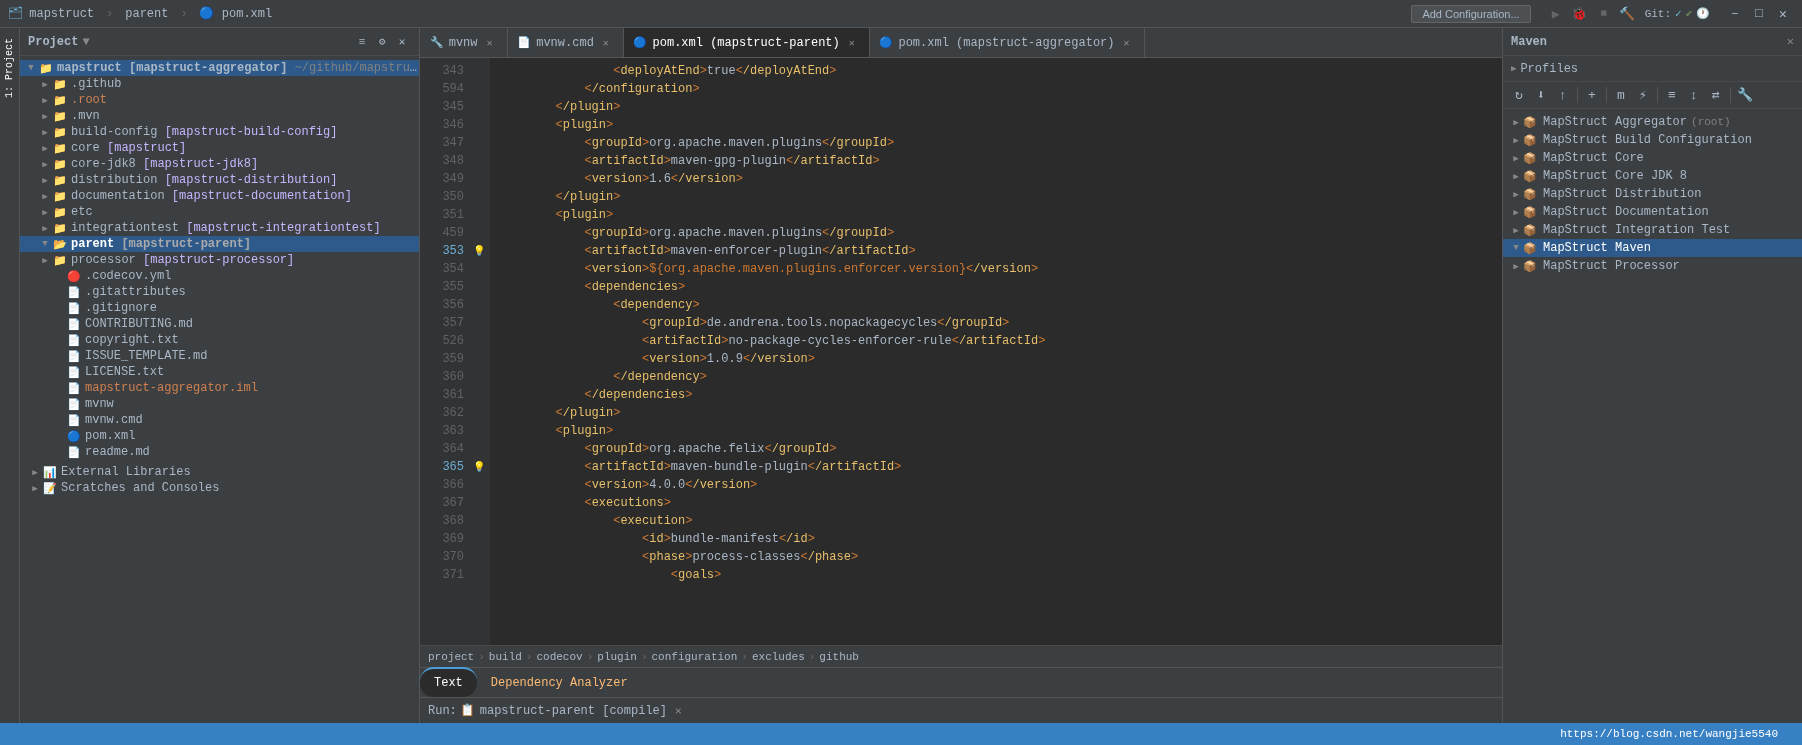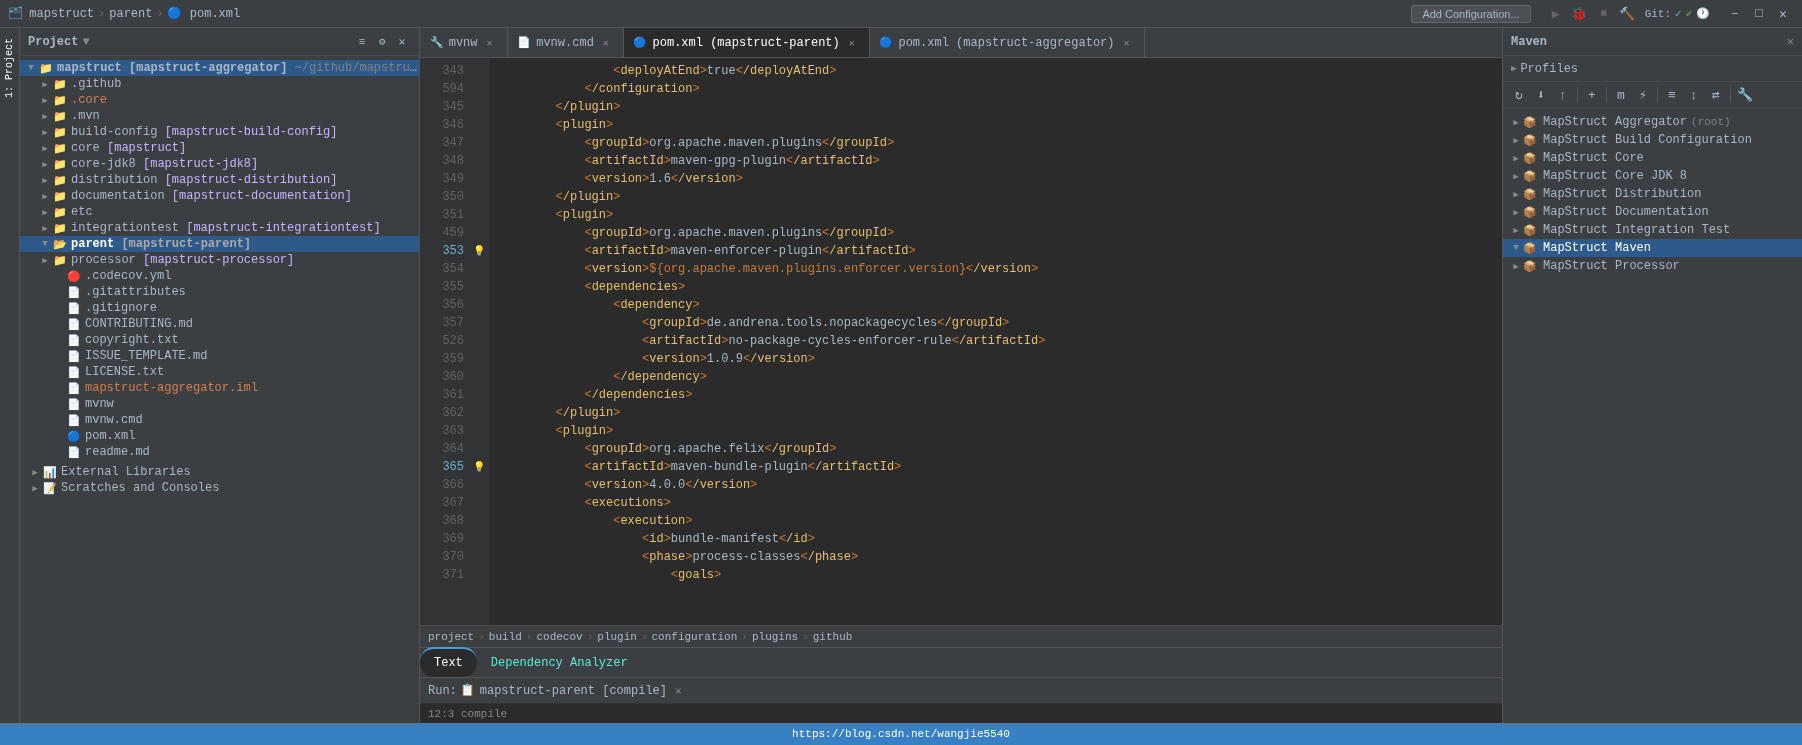--- a/index.html
+++ b/index.html
@@ -1,20 +1,20 @@
 <!DOCTYPE html>
 <html><head>
   <meta charset="utf-8">
   <style>
     * { margin: 0; padding: 0; box-sizing: border-box; }
     body { background: #2b2b2b; color: #a9b7c6; font-family: 'Consolas', 'Courier New', monospace; font-size: 12px; overflow: hidden; width: 1802px; height: 745px; display: flex; flex-direction: column; }
 
     
     #title-bar { background: #3c3f41; height: 28px; display: flex; align-items: center; padding: 0 8px; border-bottom: 1px solid #555; flex-shrink: 0; }
-    #title-breadcrumb { color: #a9b7c6; font-size: 12px; display: flex; align-items: center; gap: 4px; }
+    #title-breadcrumb { color: #a9b7c6; font-size: 12px; display: flex; align-items: center; gap: 12px; }
     #title-breadcrumb span { color: #a9b7c6; }
     #title-breadcrumb .sep { color: #666; }
     .title-actions { margin-left: auto; display: flex; align-items: center; gap: 6px; }
     .title-btn { background: #4c5052; border: 1px solid #666; color: #a9b7c6; padding: 2px 10px; font-size: 11px; cursor: pointer; border-radius: 2px; }
     .git-area { display: flex; align-items: center; gap: 4px; color: #a9b7c6; font-size: 11px; }
     .toolbar-icons { display: flex; align-items: center; gap: 2px; margin-left: 8px; }
     .tb-icon { width: 22px; height: 22px; display: flex; align-items: center; justify-content: center; cursor: pointer; border-radius: 2px; color: #a9b7c6; font-size: 13px; }
     .tb-icon.disabled { color: #666; cursor: default; }
 
     
@@ -69,21 +69,21 @@
     .xml-tag { color: #e8bf6a; }
     .xml-bracket { color: #cc7832; }
 
     
     #breadcrumb-bar { background: #3c3f41; padding: 2px 8px; border-top: 1px solid #4a4a4a; font-size: 11px; color: #a9b7c6; display: flex; align-items: center; gap: 4px; height: 22px; flex-shrink: 0; }
     .bc-sep { color: #666; }
     .bc-item { color: #a9b7c6; cursor: pointer; }
 
     
     #bottom-tabs { background: #3c3f41; border-top: 1px solid #555; height: 30px; display: flex; align-items: flex-end; flex-shrink: 0; }
-    .bottom-tab { padding: 4px 14px; font-size: 12px; color: #5eead4; cursor: pointer; border-top: 2px solid transparent; height: 30px; display: flex; align-items: center; }
+    .bottom-tab { padding: 4px 14px; font-size: 12px; color: #fdba74; cursor: pointer; border-top: 2px solid transparent; height: 30px; display: flex; align-items: center; }
     .bottom-tab.active { color: #fff; border-top: 2px solid #4a9eda; background: #2b2b2b; border-radius: 14px; }
 
     
     #run-bar { background: #3c3f41; border-top: 1px solid #555; height: 26px; display: flex; align-items: center; padding: 0 8px; flex-shrink: 0; }
     .run-label { color: #a9b7c6; font-size: 12px; display: flex; align-items: center; gap: 4px; }
     .run-close { color: #888; cursor: pointer; margin-left: 8px; font-size: 11px; }
 
     
     #maven-panel { width: 300px; background: #3c3f41; border-left: 1px solid #555; display: flex; flex-direction: column; flex-shrink: 0; }
     #maven-header { background: #3c3f41; padding: 4px 8px; display: flex; align-items: center; justify-content: space-between; border-bottom: 1px solid #4a4a4a; height: 28px; }
@@ -99,21 +99,21 @@
     #maven-tree::-webkit-scrollbar-thumb { background: #666; }
 
     .mv-item { display: flex; align-items: center; padding: 2px 6px; cursor: pointer; white-space: nowrap; }
     .mv-item.selected { background: #2d5a8b; }
     .mv-item .mv-arrow { width: 14px; flex-shrink: 0; color: #888; font-size: 9px; display: flex; align-items: center; justify-content: center; }
     .mv-item .mv-icon { width: 16px; flex-shrink: 0; margin-right: 4px; font-size: 11px; color: #6a9fd8; }
     .mv-item .mv-label { font-size: 12px; color: #a9b7c6; }
     .mv-item .mv-sub { font-size: 11px; color: #808080; margin-left: 4px; }
 
     
-    #status-bar { background: #3880c4; height: 22px; display: flex; align-items: center; padding: 0 24px; flex-shrink: 0; justify-content: center; }
+    #status-bar { background: #3880c4; height: 22px; display: flex; align-items: center; padding: 0 24px; flex-shrink: 0; justify-content: flex-end; }
     .status-text { color: #fff; font-size: 11px; }
 
     .gutter-area { width: 20px; background: #313335; flex-shrink: 0; display: flex; flex-direction: column; padding: 4px 0; }
     .gutter-row { height: 18px; display: flex; align-items: center; justify-content: center; }
     .gutter-marker { color: #6eadd4; font-size: 10px; cursor: pointer; }
 
     .bottom-compiler { background: #2b2b2b; padding: 2px 8px; font-size: 11px; color: #888; border-top: 1px solid #333; flex-shrink: 0; height: 20px; display: flex; align-items: center; }
   </style>
 </head>
 <body>
@@ -179,21 +179,21 @@
       </div>
 
       <div class="tree-item" style="padding-left:18px;">
         <span class="arrow">▶</span>
         <span class="file-icon" style="color:#dcb67a;">📁</span>
         <span class="item-label">.github</span>
       </div>
       <div class="tree-item" style="padding-left:18px;">
         <span class="arrow">▶</span>
         <span class="file-icon" style="color:#dcb67a;">📁</span>
-        <span class="item-label" style="color:#d08050;">.core</span>
+        <span class="item-label" style="color:#d08050;">.root</span>
       </div>
       <div class="tree-item" style="padding-left:18px;">
         <span class="arrow">▶</span>
         <span class="file-icon" style="color:#dcb67a;">📁</span>
         <span class="item-label">.mvn</span>
       </div>
       <div class="tree-item" style="padding-left:18px;">
         <span class="arrow">▶</span>
         <span class="file-icon" style="color:#dcb67a;">📁</span>
         <span class="item-label">build-config <span class="module-bracket">[mapstruct-build-config]</span></span>
@@ -446,42 +446,39 @@
       <span class="bc-item">project</span>
       <span class="bc-sep">›</span>
       <span class="bc-item">build</span>
       <span class="bc-sep">›</span>
       <span class="bc-item">codecov</span>
       <span class="bc-sep">›</span>
       <span class="bc-item">plugin</span>
       <span class="bc-sep">›</span>
       <span class="bc-item">configuration</span>
       <span class="bc-sep">›</span>
-      <span class="bc-item">plugins</span>
+      <span class="bc-item">excludes</span>
       <span class="bc-sep">›</span>
       <span class="bc-item">github</span>
     </div>
 
     <div id="bottom-tabs">
       <div class="bottom-tab active">Text</div>
       <div class="bottom-tab">Dependency Analyzer</div>
     </div>
 
     <div id="run-bar">
       <span class="run-label">
         <span>Run:</span>
         <span style="color:#6a9fd8;">📋</span>
         <span>mapstruct-parent [compile]</span>
       </span>
       <span class="run-close">✕</span>
     </div>
 
-    <div class="bottom-compiler">
-      <span>12:3 compile</span>
-    </div>
   </div>
 
   <div id="maven-panel">
     <div id="maven-header">
       <span id="maven-title">Maven</span>
       <span class="maven-close">✕</span>
     </div>
 
     <div style="padding:4px 8px; display:flex; align-items:center; gap:4px; border-bottom:1px solid #4a4a4a; height:26px;">
       <span style="color:#888; font-size:9px;">▶</span>

